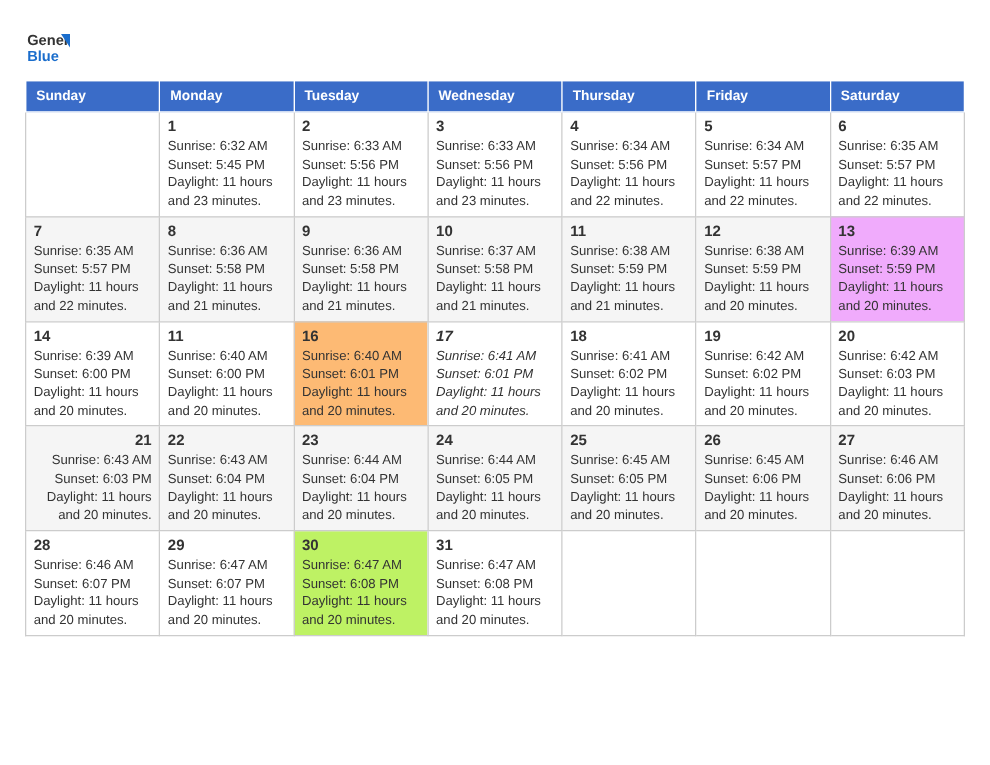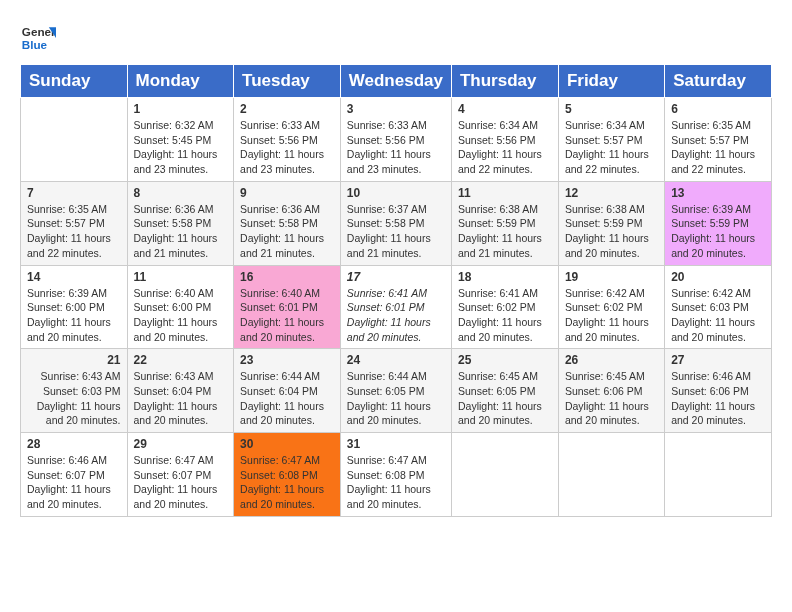--- a/index.html
+++ b/index.html
@@ -44,21 +44,21 @@
     .calendar {
       width: 100%;
       border-collapse: collapse;
       margin-top: 8px;
     }
     .calendar th {
       background: #3a6cc8;
       color: #fff;
       text-align: left;
       padding: 6px 8px;
-      font-size: 17px;
+      font-size: 11px;
       border: 1px solid #fff;
     }
     .calendar td {
       border: 1px solid #ccc;
       vertical-align: top;
       padding: 4px 6px;
       width: calc(100% / 7);
       min-height: 70px;
       font-size: 11px;
       color: #333;
@@ -199,21 +199,21 @@
           <div class="day-info" style="white-space: pre-line;">Sunrise: 6:39 AM
 Sunset: 6:00 PM
 Daylight: 11 hours and 20 minutes.</div>
         </td>
         <td style="background: rgb(255, 255, 255);">
           <div class="day-number">11</div>
           <div class="day-info" style="white-space: pre-line;">Sunrise: 6:40 AM
 Sunset: 6:00 PM
 Daylight: 11 hours and 20 minutes.</div>
         </td>
-        <td style="background: #f9a8d4; margin-left: 41px;">
+        <td style="background: #fdba74; margin-left: 41px;">
           <div class="day-number">16</div>
           <div class="day-info" style="white-space: pre-line;">Sunrise: 6:40 AM
 Sunset: 6:01 PM
 Daylight: 11 hours and 20 minutes.</div>
         </td>
         <td style="background: rgb(255, 255, 255); font-style: italic;">
           <div class="day-number">17</div>
           <div class="day-info" style="white-space: pre-line;">Sunrise: 6:41 AM
 Sunset: 6:01 PM
 Daylight: 11 hours and 20 minutes.</div>
@@ -287,21 +287,21 @@
           <div class="day-info" style="white-space: pre-line;">Sunrise: 6:46 AM
 Sunset: 6:07 PM
 Daylight: 11 hours and 20 minutes.</div>
         </td>
         <td style="background: rgb(255, 255, 255);">
           <div class="day-number">29</div>
           <div class="day-info" style="white-space: pre-line;">Sunrise: 6:47 AM
 Sunset: 6:07 PM
 Daylight: 11 hours and 20 minutes.</div>
         </td>
-        <td style="background: #f97316;">
+        <td style="background: #bef264;">
           <div class="day-number">30</div>
           <div class="day-info" style="white-space: pre-line;">Sunrise: 6:47 AM
 Sunset: 6:08 PM
 Daylight: 11 hours and 20 minutes.</div>
         </td>
         <td style="background: rgb(255, 255, 255);">
           <div class="day-number">31</div>
           <div class="day-info" style="white-space: pre-line;">Sunrise: 6:47 AM
 Sunset: 6:08 PM
 Daylight: 11 hours and 20 minutes.</div>

